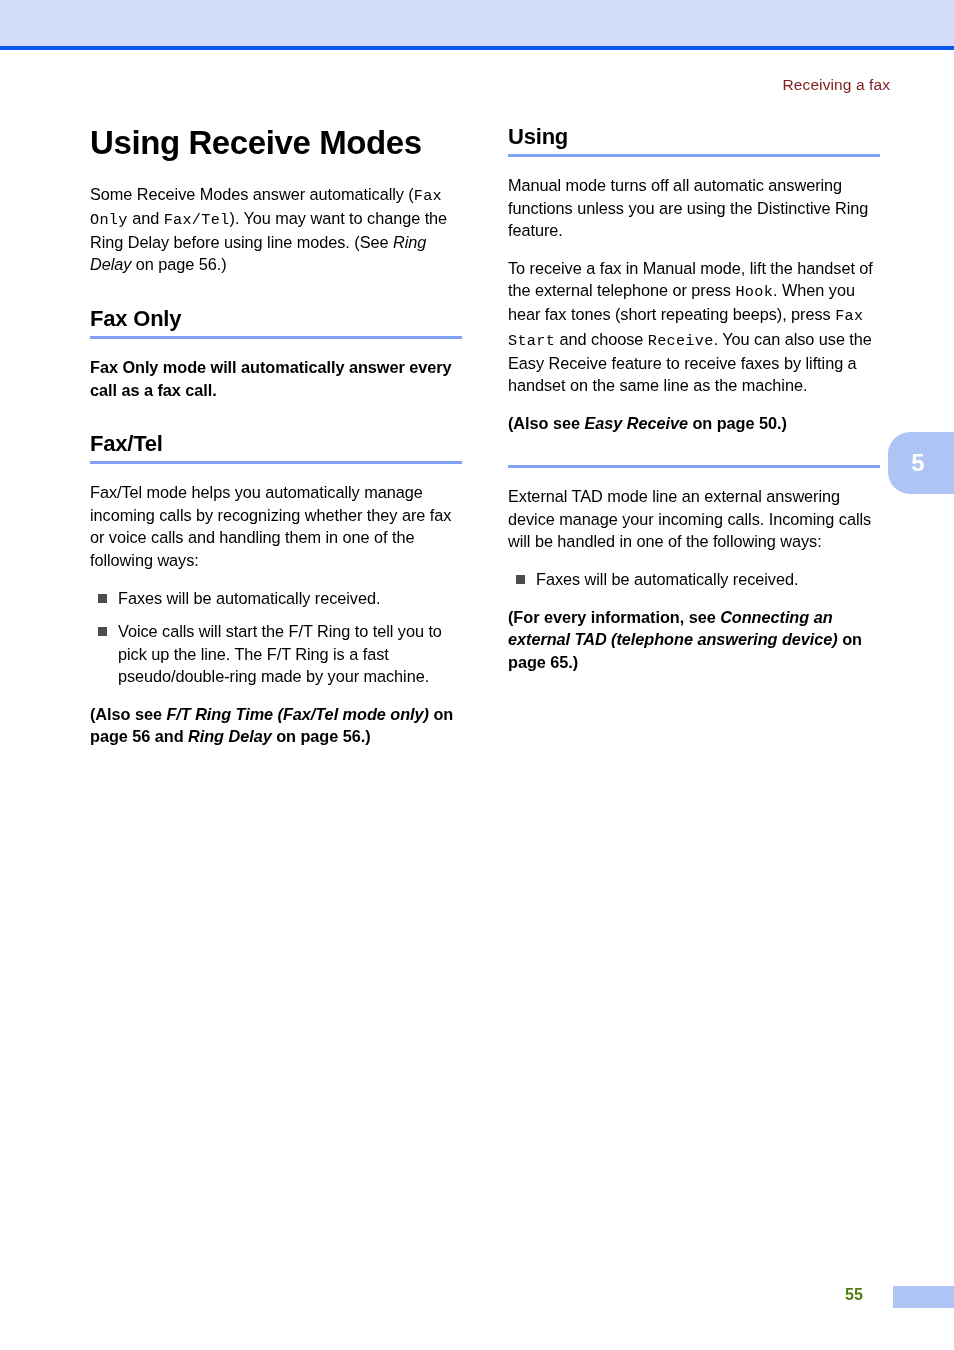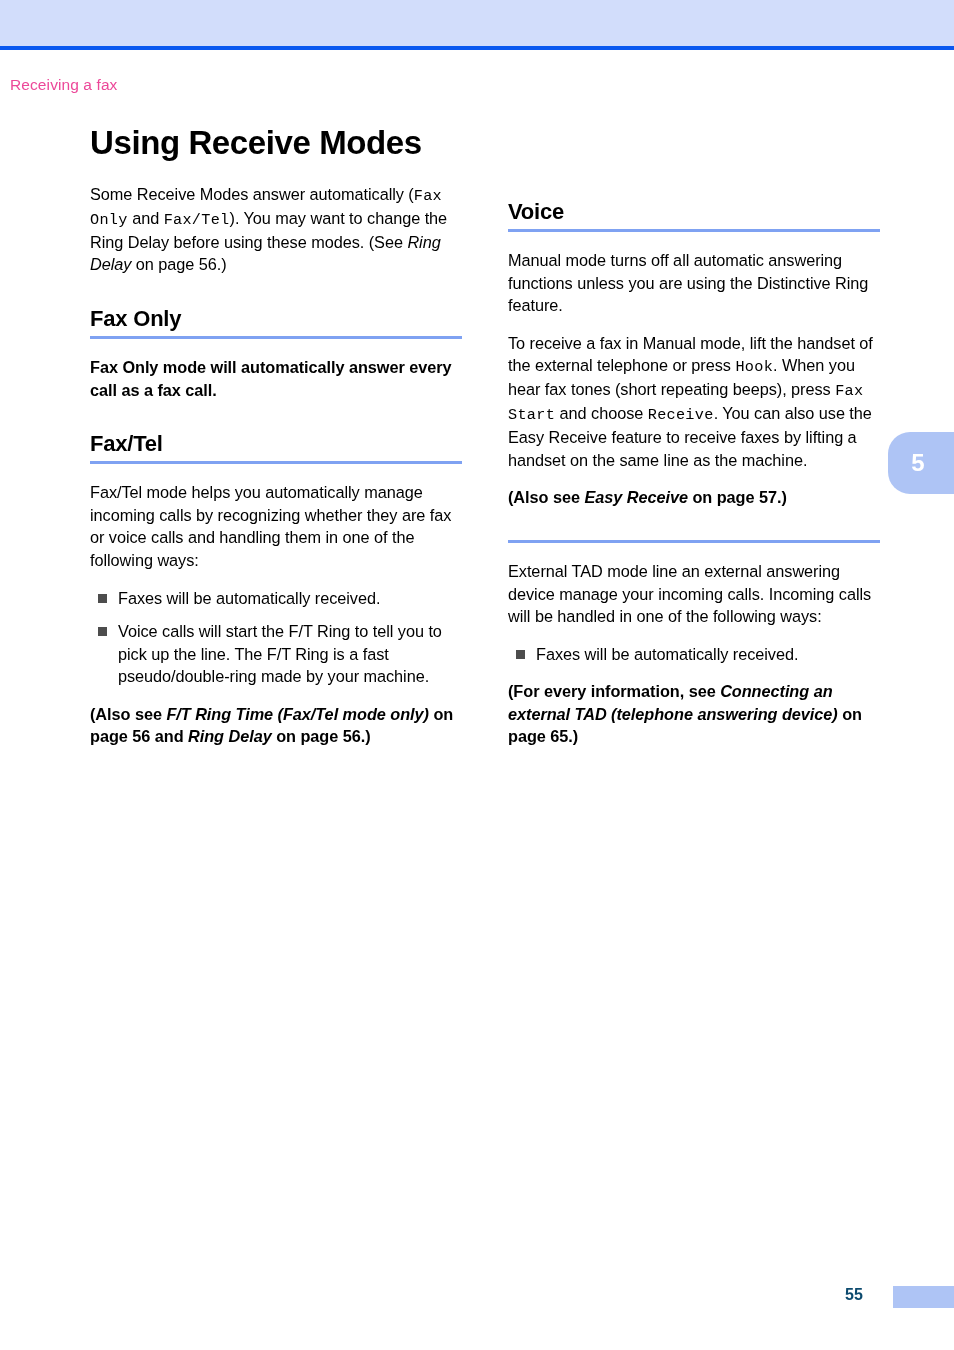--- a/index.html
+++ b/index.html
@@ -29,37 +29,36 @@
     top: 46px; left: 0;
     width: 954px;
     height: 4px;
     background: #0a58f0;
   }
   .running-head {
     position: absolute;
     top: 76px;
     left: 0;
     width: 890px;
-    text-align: left;
+    text-align: right;
     font-size: 15.5px;
-    color: #ec4899;
+    color: #7f1d1d;
     letter-spacing: 0.1px;
-    padding-left: 10px;
   }
 
   
   .page {
     position: absolute;
     top: 125px;
     left: 90px;
     width: 790px;
   }
   .columns {
     display: flex;
-    align-items: flex-end;
+    align-items: flex-start;
   }
   .col-left  { width: 372px; }
   .col-gap   { width: 46px; flex: 0 0 46px; }
   .col-right { width: 372px; }
 
   h1.doc-title {
     font-size: 33px;
     font-weight: bold;
     margin: 0 0 22px 0;
     letter-spacing: -0.4px;
@@ -140,21 +139,21 @@
     box-sizing: border-box;
   }
 
   
   .footer-page-no {
     position: absolute;
     top: 1286px;
     left: 845px;
     font-size: 16px;
     font-weight: bold;
-    color: #0c4a6e;
+    color: #4d7c0f;
   }
   .footer-block {
     position: absolute;
     top: 1286px;
     left: 893px;
     width: 61px;
     height: 22px;
     background: #aec4f5;
   }
 </style>
@@ -169,21 +168,21 @@
   <span>5</span>
 </div>
 
 <div class="page">
   <div class="columns">
 
     <div class="col-left">
 
       <h1 class="doc-title">Using Receive Modes</h1>
 
-      <p class="body"><span>Some Receive Modes answer automatically (</span><span class="mono">Fax Only</span><span> and </span><span class="mono">Fax/Tel</span><span>). You may want to change the Ring Delay before using these modes. (See </span><span class="ital">Ring Delay</span><span> on page 56.)</span></p>
+      <p class="body"><span>Some Receive Modes answer automatically (</span><span class="mono">Fax Only</span><span> and </span><span class="mono">Fax/Tel</span><span>). You may want to change the Ring Delay before using line modes. (See </span><span class="ital">Ring Delay</span><span> on page 56.)</span></p>
 
       <div class="section-block">
         <h2 class="section-title">Fax Only</h2>
         <div class="rule-blue"></div>
         <p class="body">Fax Only mode will automatically answer every call as a fax call.</p>
       </div>
 
       <div class="section-block">
         <h2 class="section-title">Fax/Tel</h2>
         <div class="rule-blue"></div>
@@ -195,25 +194,25 @@
         <p class="body"><span>(Also see </span><span class="ital">F/T Ring Time (Fax/Tel mode only)</span><span> on page 56 and </span><span class="ital">Ring Delay</span><span> on page 56.)</span></p>
       </div>
 
     </div>
 
     <div class="col-gap"></div>
 
     <div class="col-right">
 
       <div class="section-block first">
-        <h2 class="section-title">Voice</h2>
+        <h2 class="section-title">Using</h2>
         <div class="rule-blue"></div>
         <p class="body">Manual mode turns off all automatic answering functions unless you are using the Distinctive Ring feature.</p>
         <p class="body"><span>To receive a fax in Manual mode, lift the handset of the external telephone or press </span><span class="mono">Hook</span><span>. When you hear fax tones (short repeating beeps), press </span><span class="mono">Fax Start</span><span> and choose </span><span class="mono">Receive</span><span>. You can also use the Easy Receive feature to receive faxes by lifting a handset on the same line as the machine.</span></p>
-        <p class="body"><span>(Also see </span><span class="ital">Easy Receive</span><span> on page 57.)</span></p>
+        <p class="body"><span>(Also see </span><span class="ital">Easy Receive</span><span> on page 50.)</span></p>
       </div>
 
       <div class="section-block">
         <div class="rule-blue"></div>
         <p class="body">External TAD mode line an external answering device manage your incoming calls. Incoming calls will be handled in one of the following ways:</p>
         <ul class="bullets">
           <li><span class="sq"></span><span>Faxes will be automatically received.</span></li>
         </ul>
         <p class="body"><span>(For every information, see </span><span class="ital">Connecting an external TAD (telephone answering device)</span><span> on page 65.)</span></p>
       </div>

